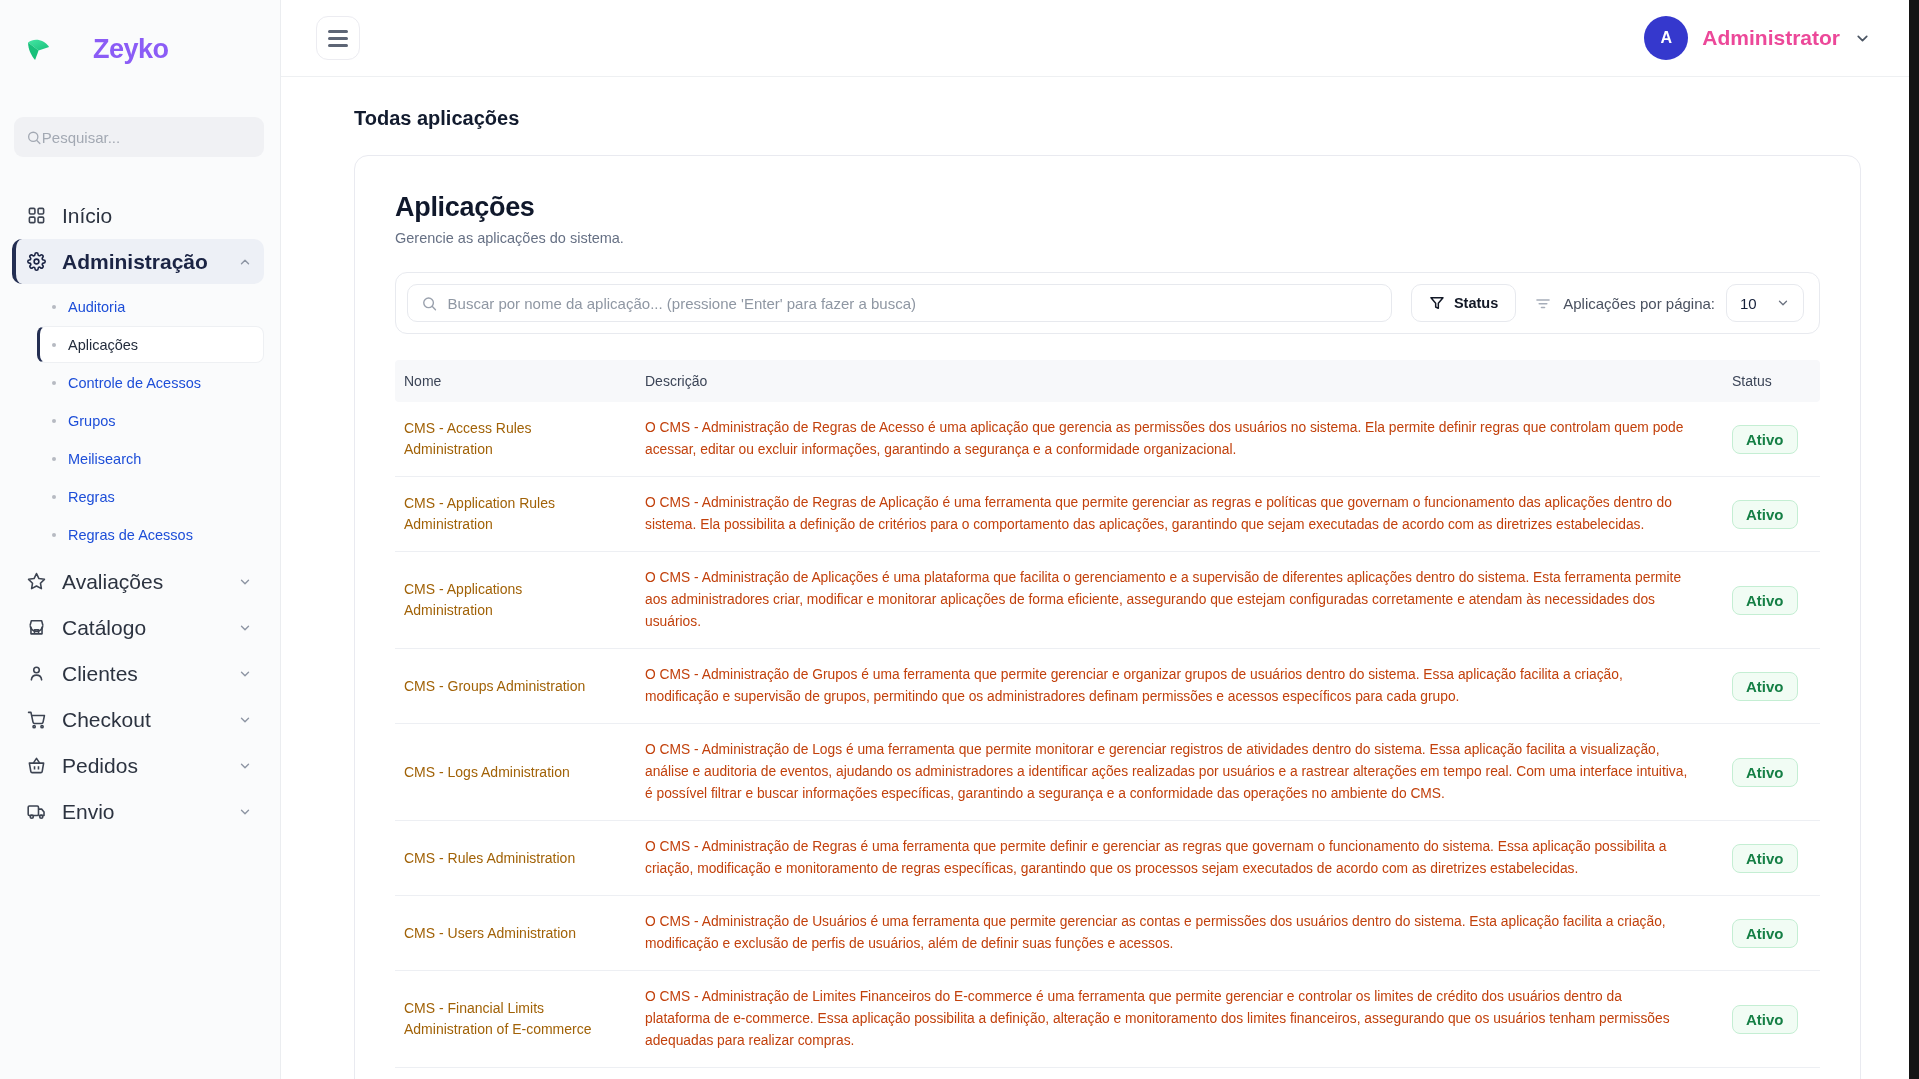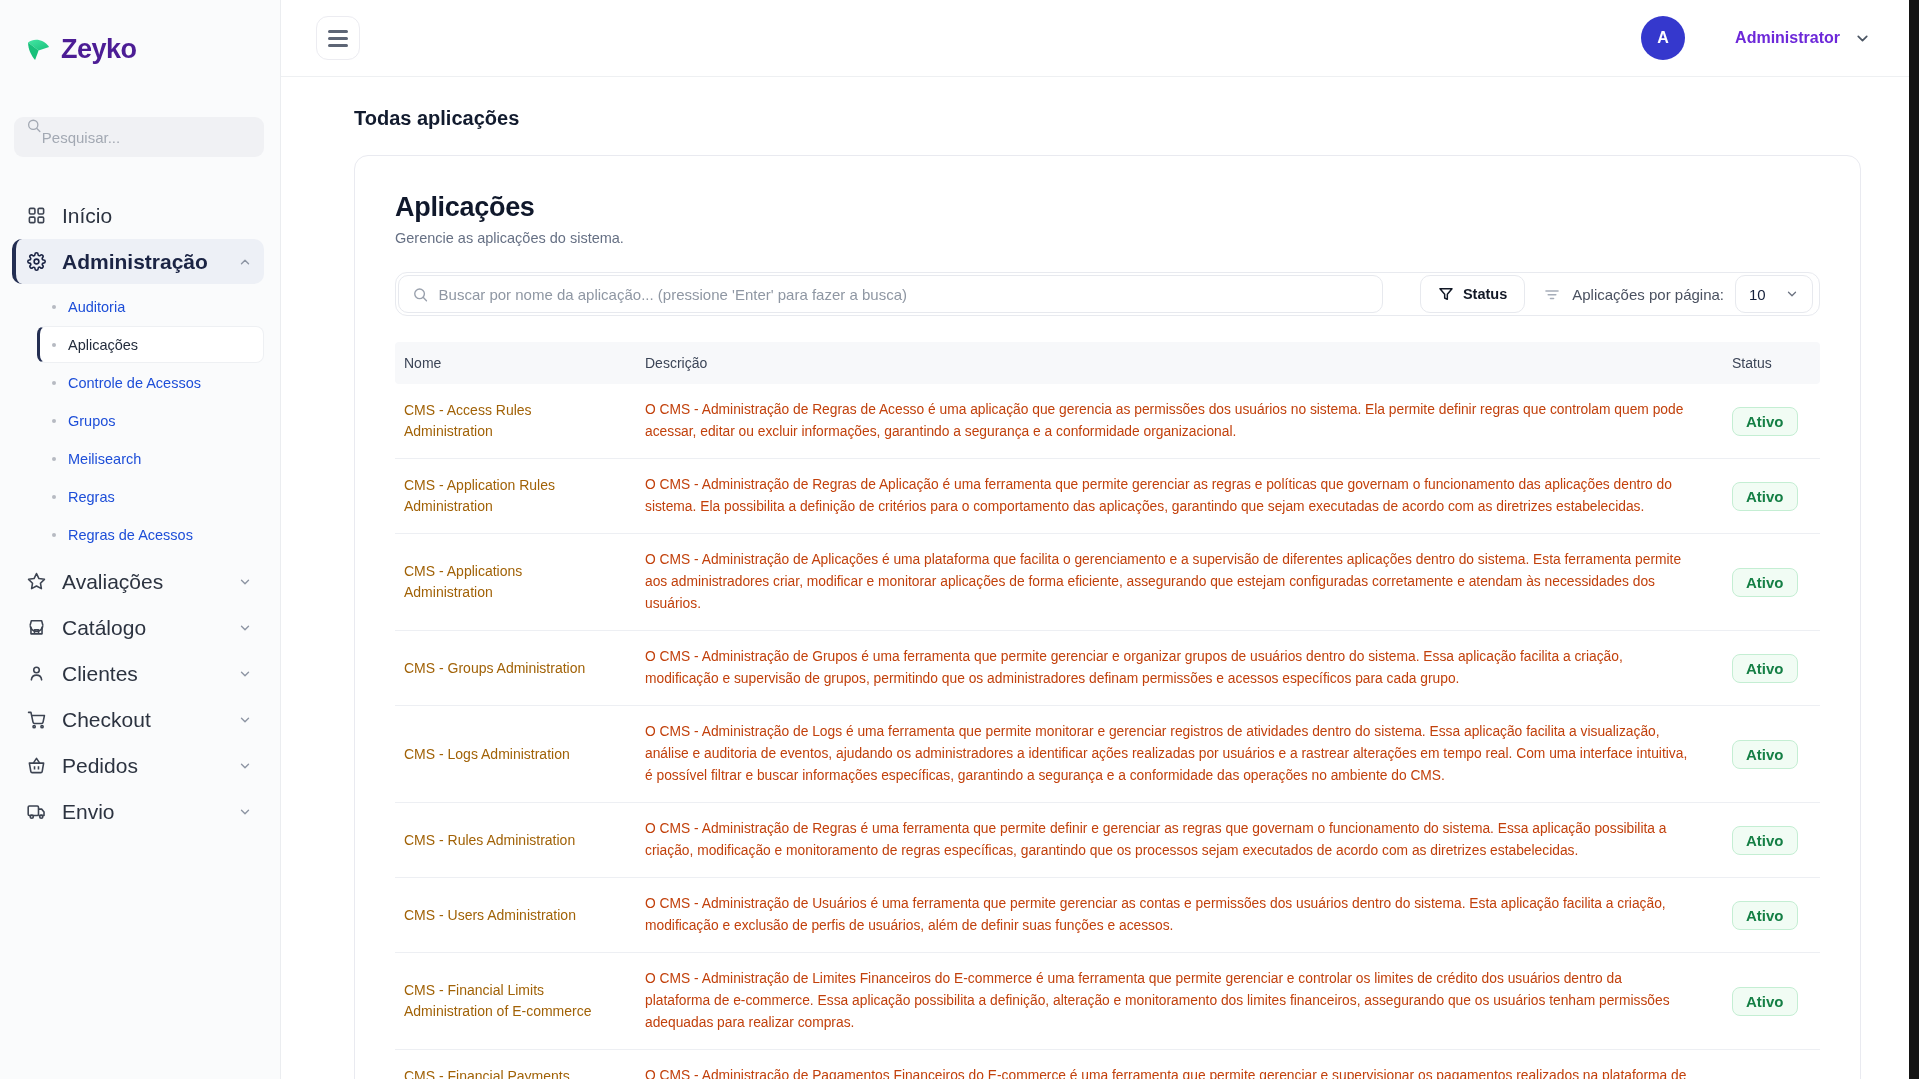--- a/index.html
+++ b/index.html
@@ -5,23 +5,23 @@
   * { margin:0; padding:0; box-sizing:border-box; }
   html,body { width:1919px; height:1079px; overflow:hidden; background:#fff;
               font-family:"Liberation Sans", sans-serif; }
   .app { position:relative; width:1919px; height:1079px; display:flex; }
 
   
   .sidebar { width:281px; min-width:281px; height:100%; background:#fafbfc;
              border-right:1px solid #ebedf0; padding-top:34px; }
   .logo-row { display:flex; align-items:center; gap:9px; padding:0 0 0 24px; cursor:pointer; }
   .logo-mark { width:28px; height:28px; }
-  .logo-text { font-size:27px; font-weight:700; color:#4c1d95; letter-spacing:-0.5px; }
+  .logo-text { font-size:27px; font-weight:700; color:#8b5cf6; letter-spacing:-0.5px;margin-left:32px; }
   .side-search { margin:52px 16px 0 14px; height:40px; background:#f0f1f4; border-radius:9px;
-                 display:flex; gap:0; padding:0 12px; color:#a3a9b3; }
+                 display:flex; align-items:center; gap:0; padding:0 12px; color:#a3a9b3; }
   .side-search input { border:0; outline:0; background:transparent; font-size:15px; width:100%;
                        font-family:"Liberation Sans", sans-serif; color:#3c4453; }
   .side-search input::placeholder { color:#a3a9b3; }
   .nav { margin-top:36px; }
   .nav-item { display:flex; align-items:center; gap:16px; height:45px; margin:1px 16px 1px 12px;
               padding:0 12px 0 11px; border-left:4px solid transparent; border-radius:10px;
               color:#2c3340; cursor:pointer; }
   .nav-item .lbl { font-size:21px; color:#2c3340; flex:1; }
   .nav-item svg { color:#3d4452; }
   .nav-item .chev { color:#8d95a3; }
@@ -41,31 +41,31 @@
   .main { flex:1; height:100%; display:flex; flex-direction:column; background:#fff; }
   .topbar { height:77px; min-height:77px; display:flex; align-items:center;
             justify-content:space-between; padding:0 48px 0 35px; border-bottom:1px solid #eef0f2; }
   .burger { width:44px; height:44px; border:1px solid #ececf1; border-radius:12px; background:#fff;
             display:flex; flex-direction:column; justify-content:center; align-items:center;
             gap:4px; cursor:pointer; }
   .burger span { display:block; width:20px; height:3px; border-radius:2px; background:#5d6575; }
   .userbox { display:flex; align-items:center; gap:14px; cursor:pointer; }
   .avatar { width:44px; height:44px; border-radius:50%; background:#3538cd; color:#fff;
             font-size:16px; font-weight:700; display:flex; align-items:center; justify-content:center; }
-  .username { font-size:16px; font-weight:700; color:#6d28d9;margin-left:36px; }
+  .username { font-size:21px; font-weight:700; color:#ec4899; }
 
   .content { padding:30px 58px 0 73px; overflow:hidden; flex:1; }
   .page-title { font-size:20px; font-weight:700; color:#121b2e; }
 
   .card { margin-top:25px; border:1px solid #e9eaf0; border-radius:14px; padding:36px 40px 0 40px;
           height:1000px; }
   .card-title { font-size:27px; font-weight:700; color:#10182b; letter-spacing:-0.3px; }
   .card-sub { margin-top:7px; font-size:14.5px; color:#667084; }
 
-  .toolbar { margin-top:26px; border:1px solid #e8eaef; border-radius:12px; padding:2px;
+  .toolbar { margin-top:26px; border:1px solid #e8eaef; border-radius:12px; padding:11px;
              display:flex; align-items:center; gap:18px; }
   .main-search { flex:1; max-width:985px; height:38px; border:1px solid #e7e9ee; border-radius:10px;
                  display:flex; align-items:center; gap:10px; padding:0 13px; color:#9aa1ad; }
   .main-search input { border:0; outline:0; background:transparent; width:100%; font-size:15px;
                        font-family:"Liberation Sans", sans-serif; color:#3c4453; }
   .main-search input::placeholder { color:#8f97a3; }
   .right-tools { display:flex; align-items:center; gap:18px; margin-left:auto; padding-right:4px; }
   .status-btn { height:38px; display:flex; align-items:center; gap:9px; padding:0 17px;
                 border:1px solid #e7e9ee; border-radius:10px; background:#fff; cursor:pointer;
                 font-size:14.5px; font-weight:700; color:#121826;

